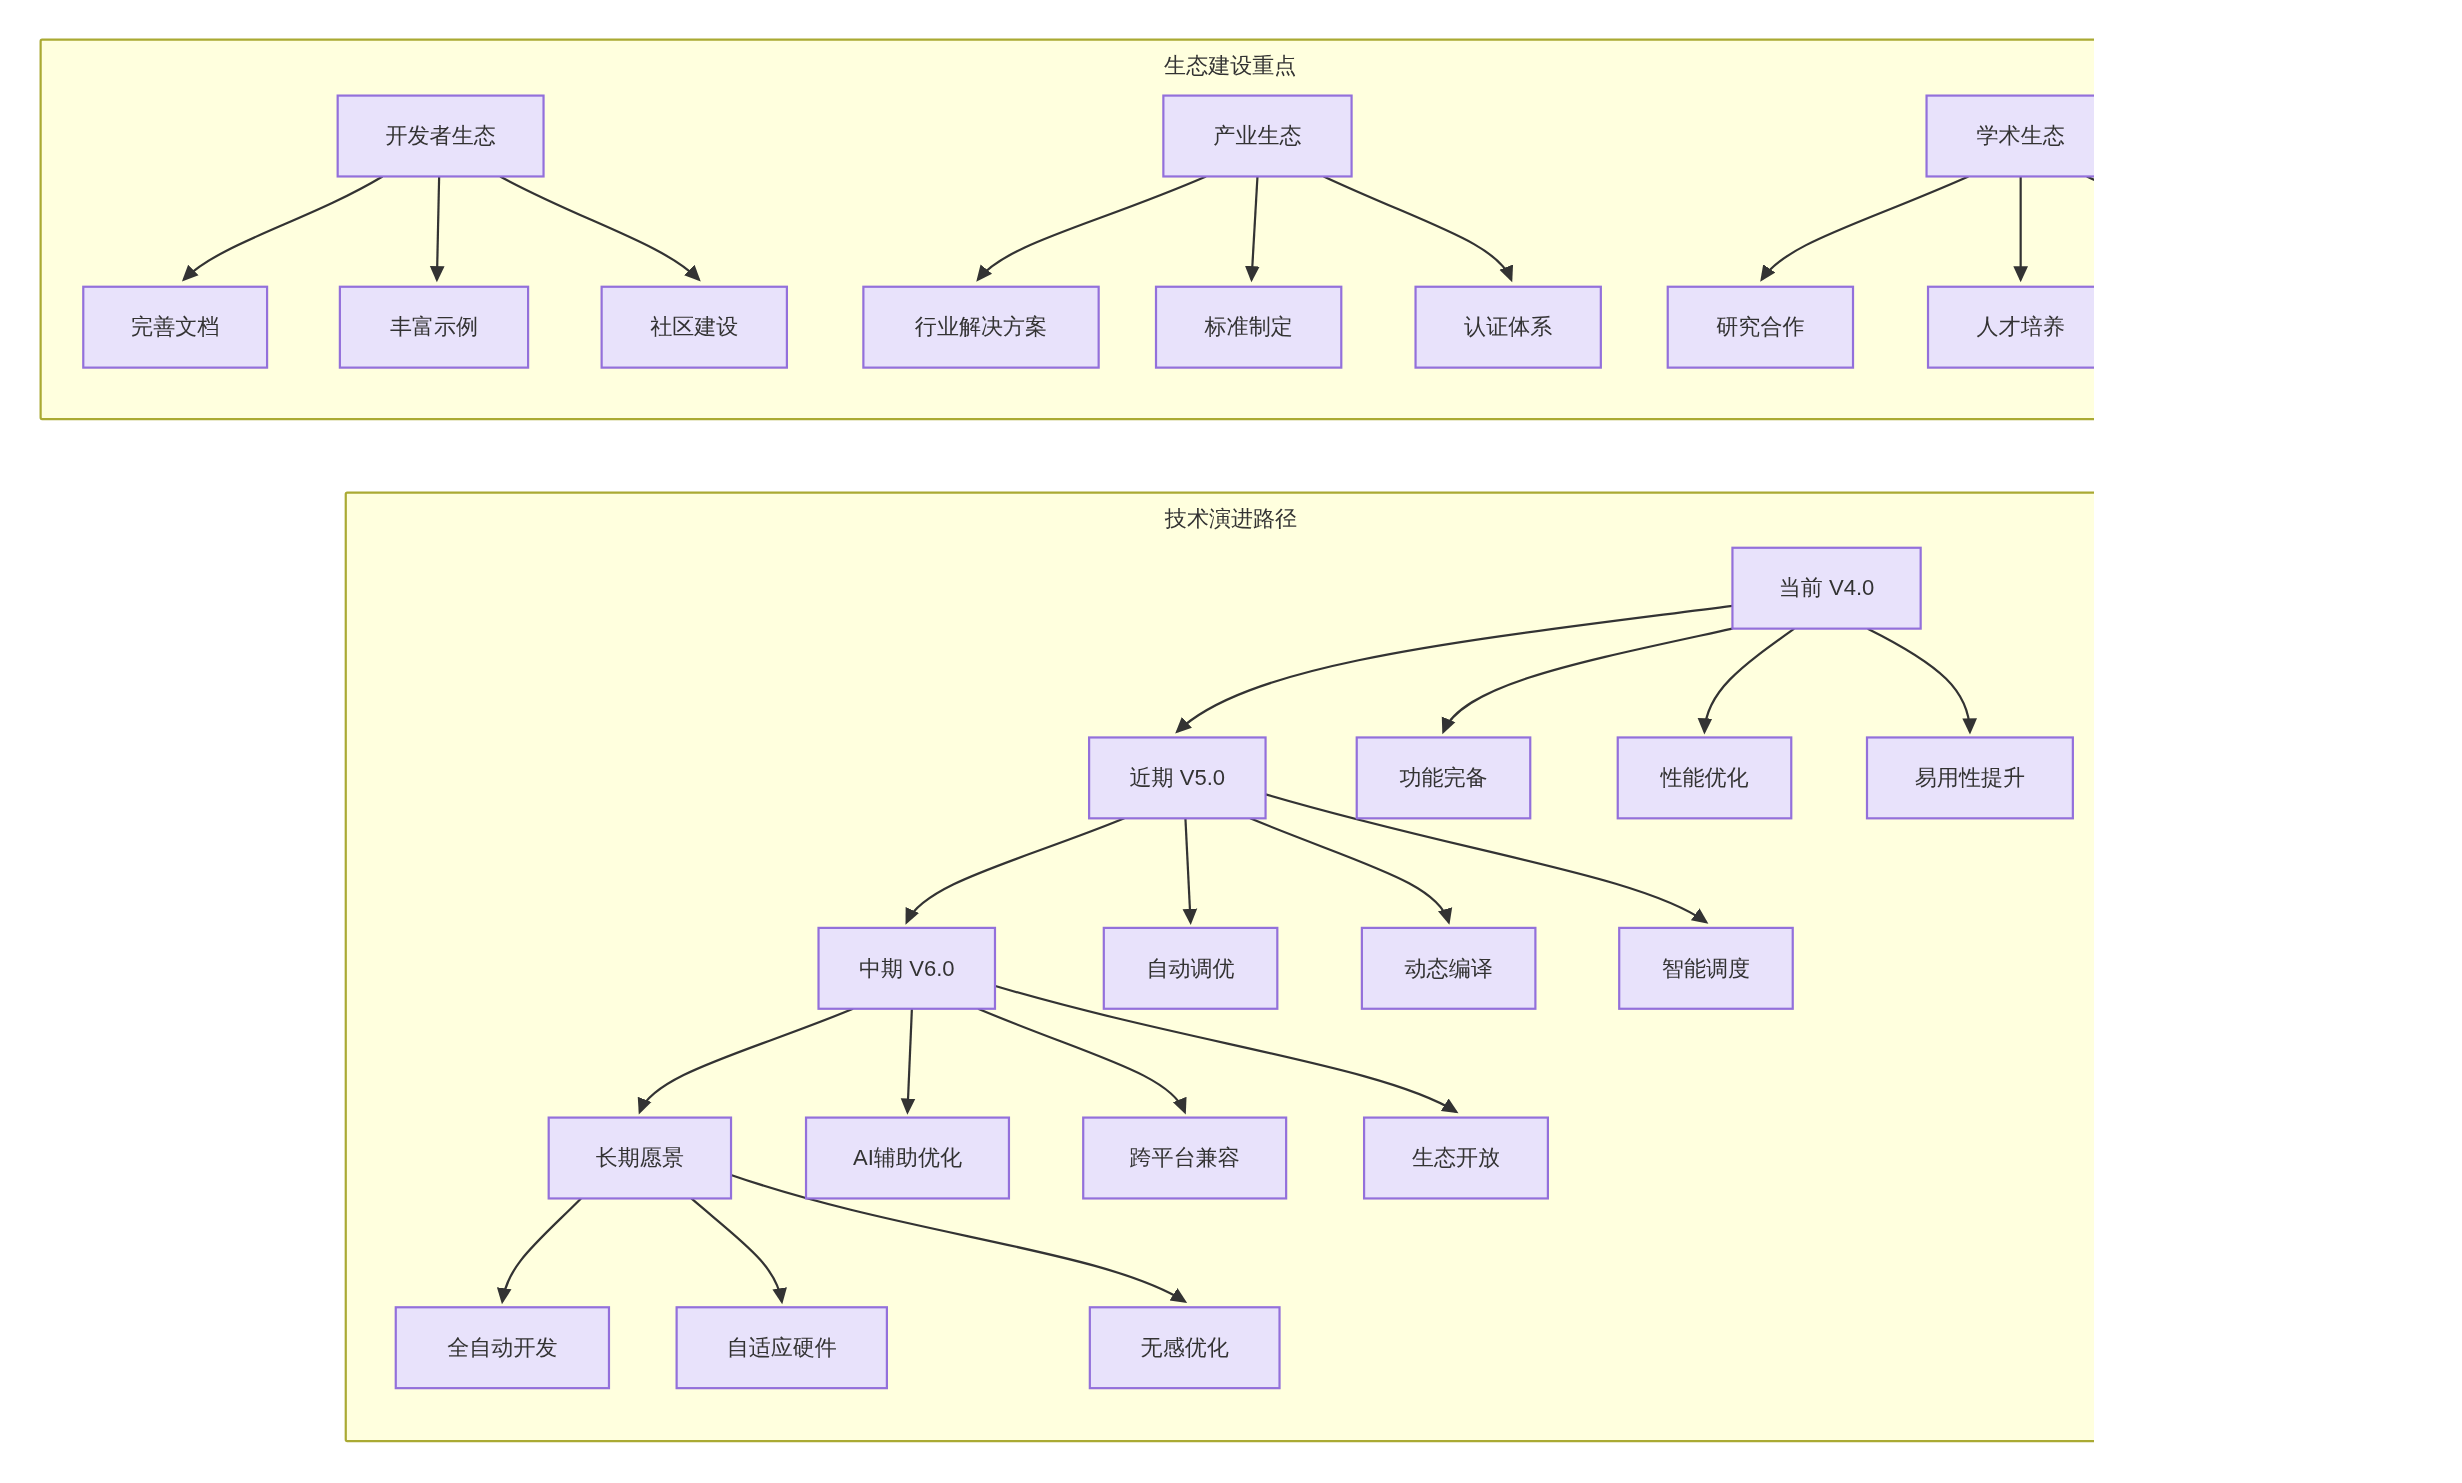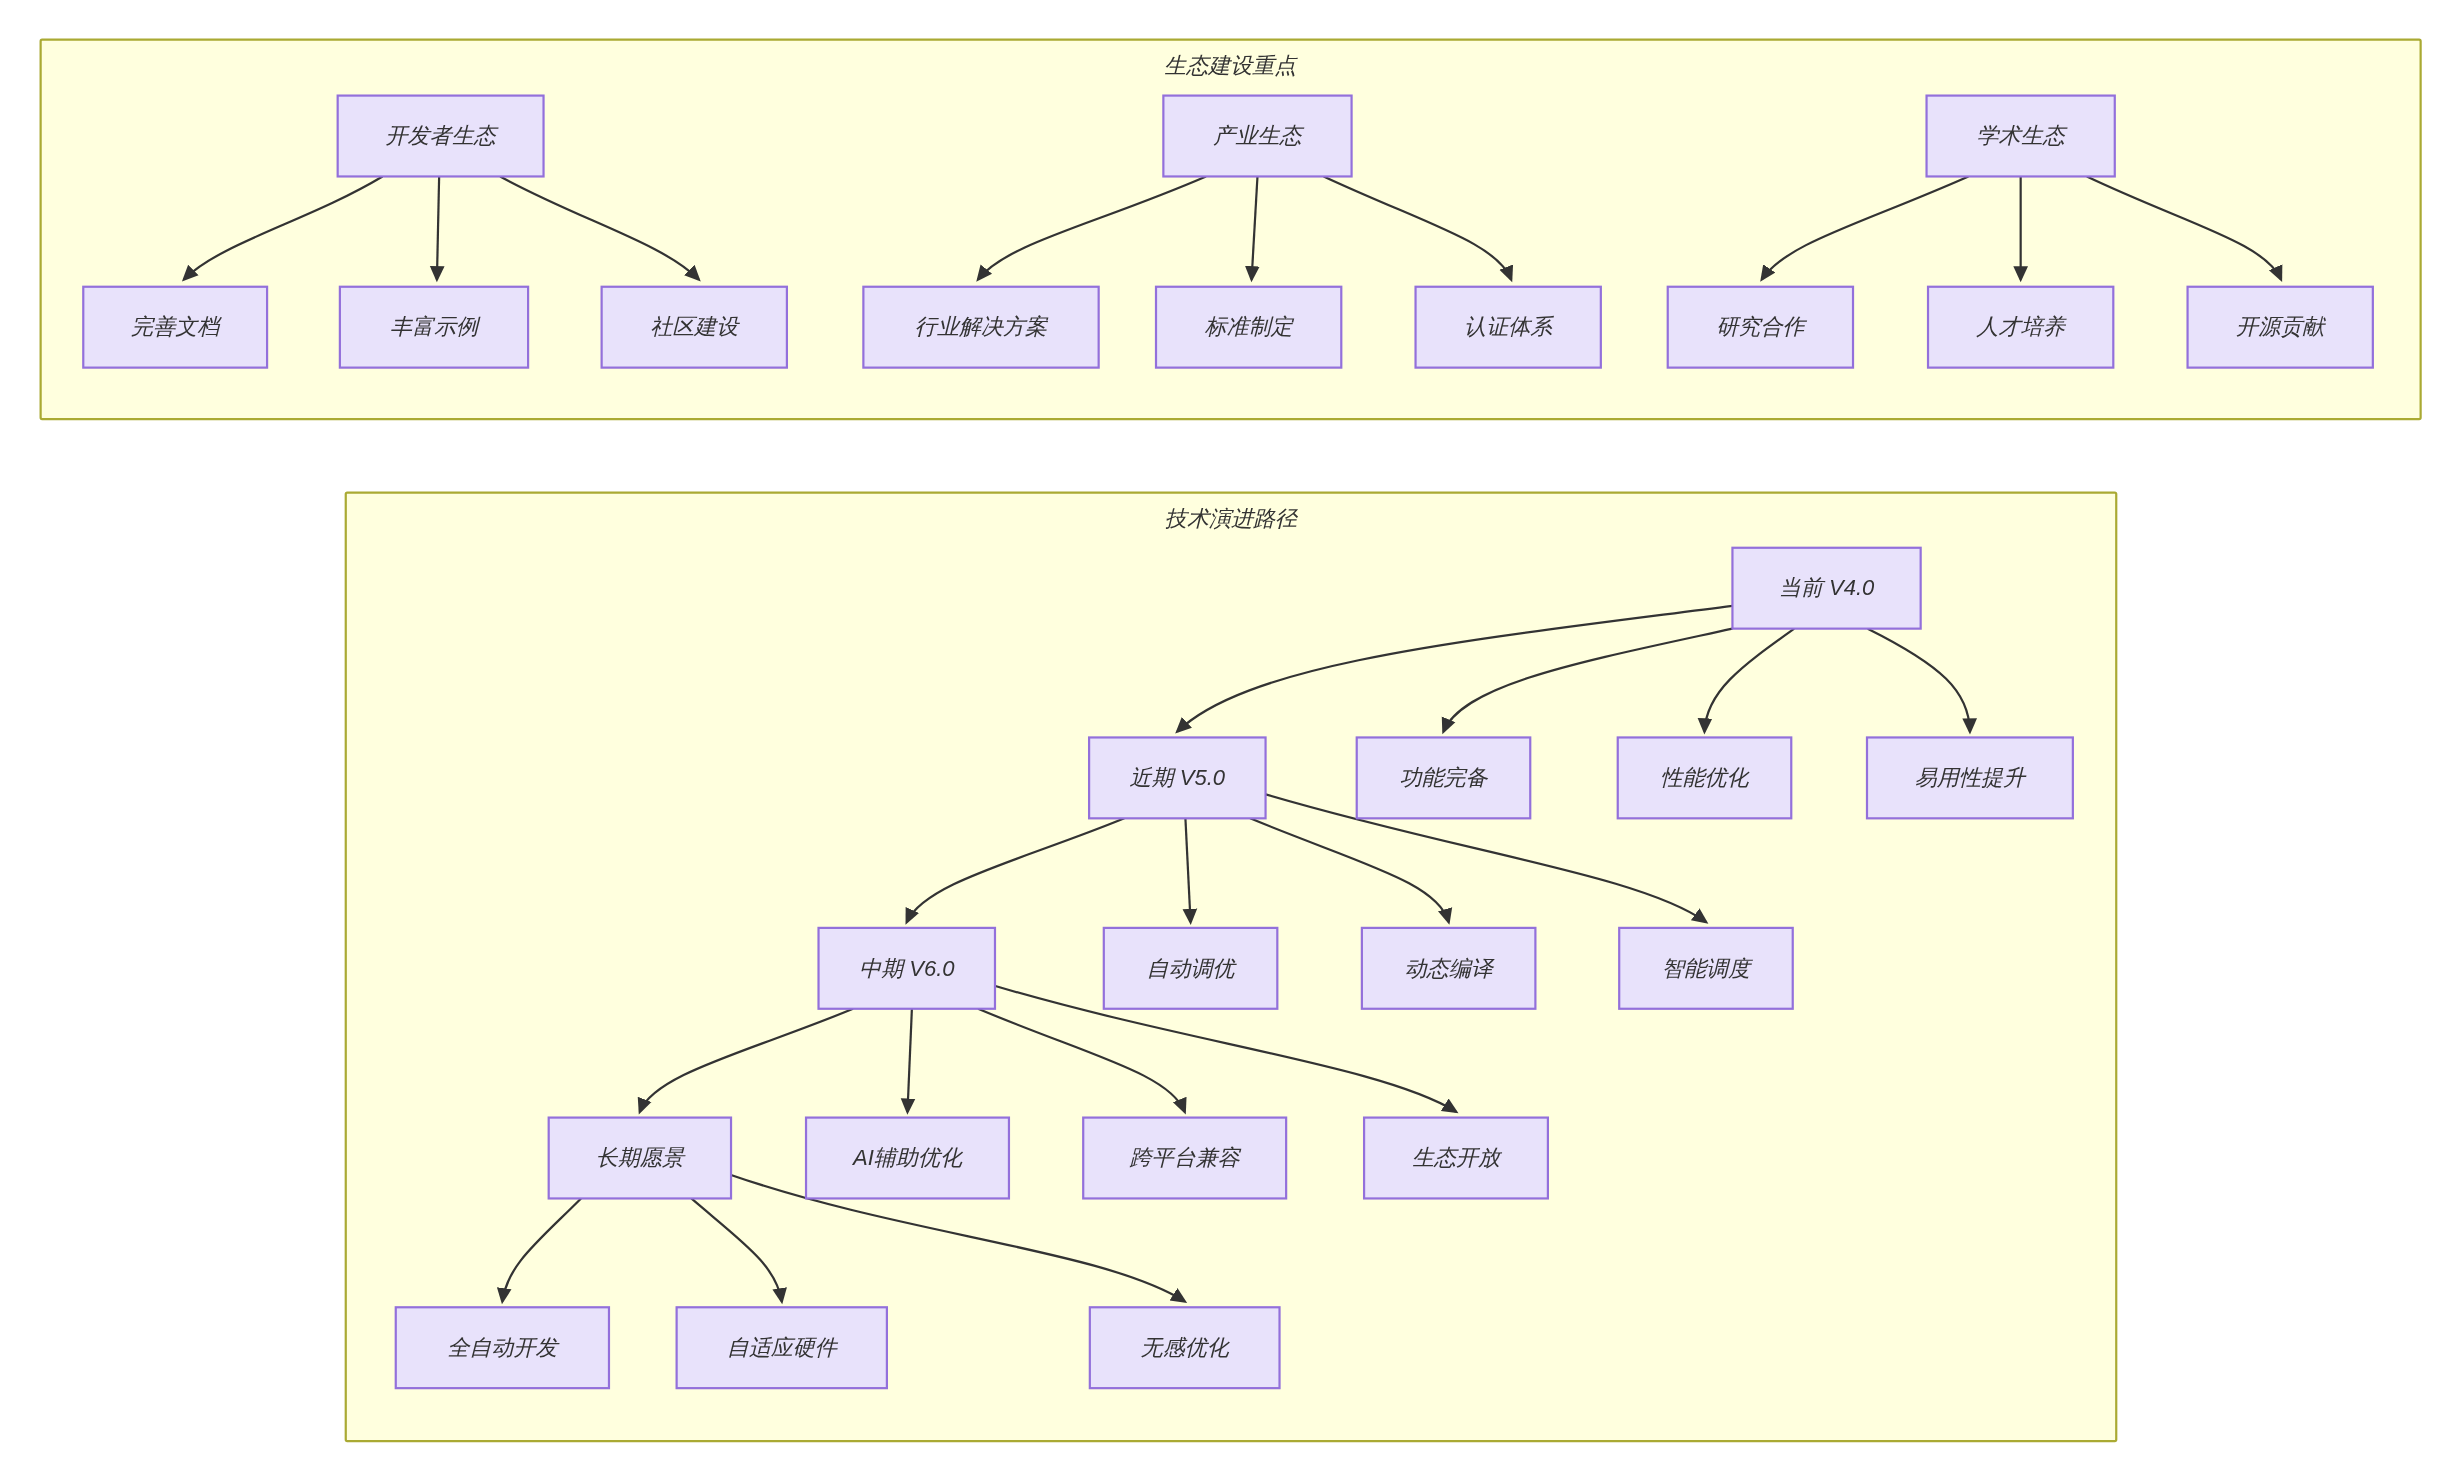--- a/index.html
+++ b/index.html
@@ -5,25 +5,24 @@
   html, body {
     margin: 0;
     padding: 0;
     background: #ffffff;
   }
   body {
     font-family: "Liberation Sans", "DejaVu Sans", sans-serif;
   }
   #diagram-root {
     position: relative;
-    width: 2462px;
+    width: 2094px;
     height: 1483px;
     background: #ffffff;
     overflow: hidden;
-    font-style: italic;
   }
   svg.flow {
     display: block;
     width: 2462px;
     height: 1483px;
   }
   .cluster-rect {
     fill: #ffffde;
     stroke: #aaaa33;
     stroke-width: 3px;

